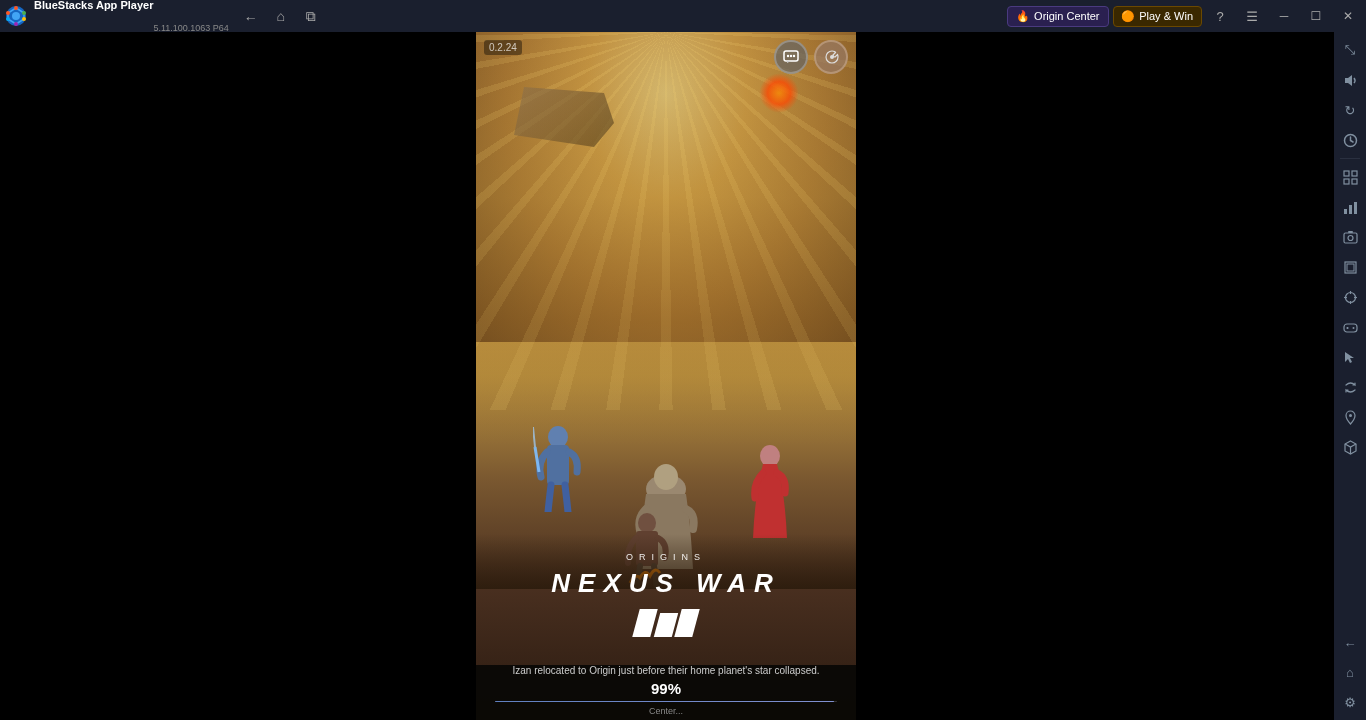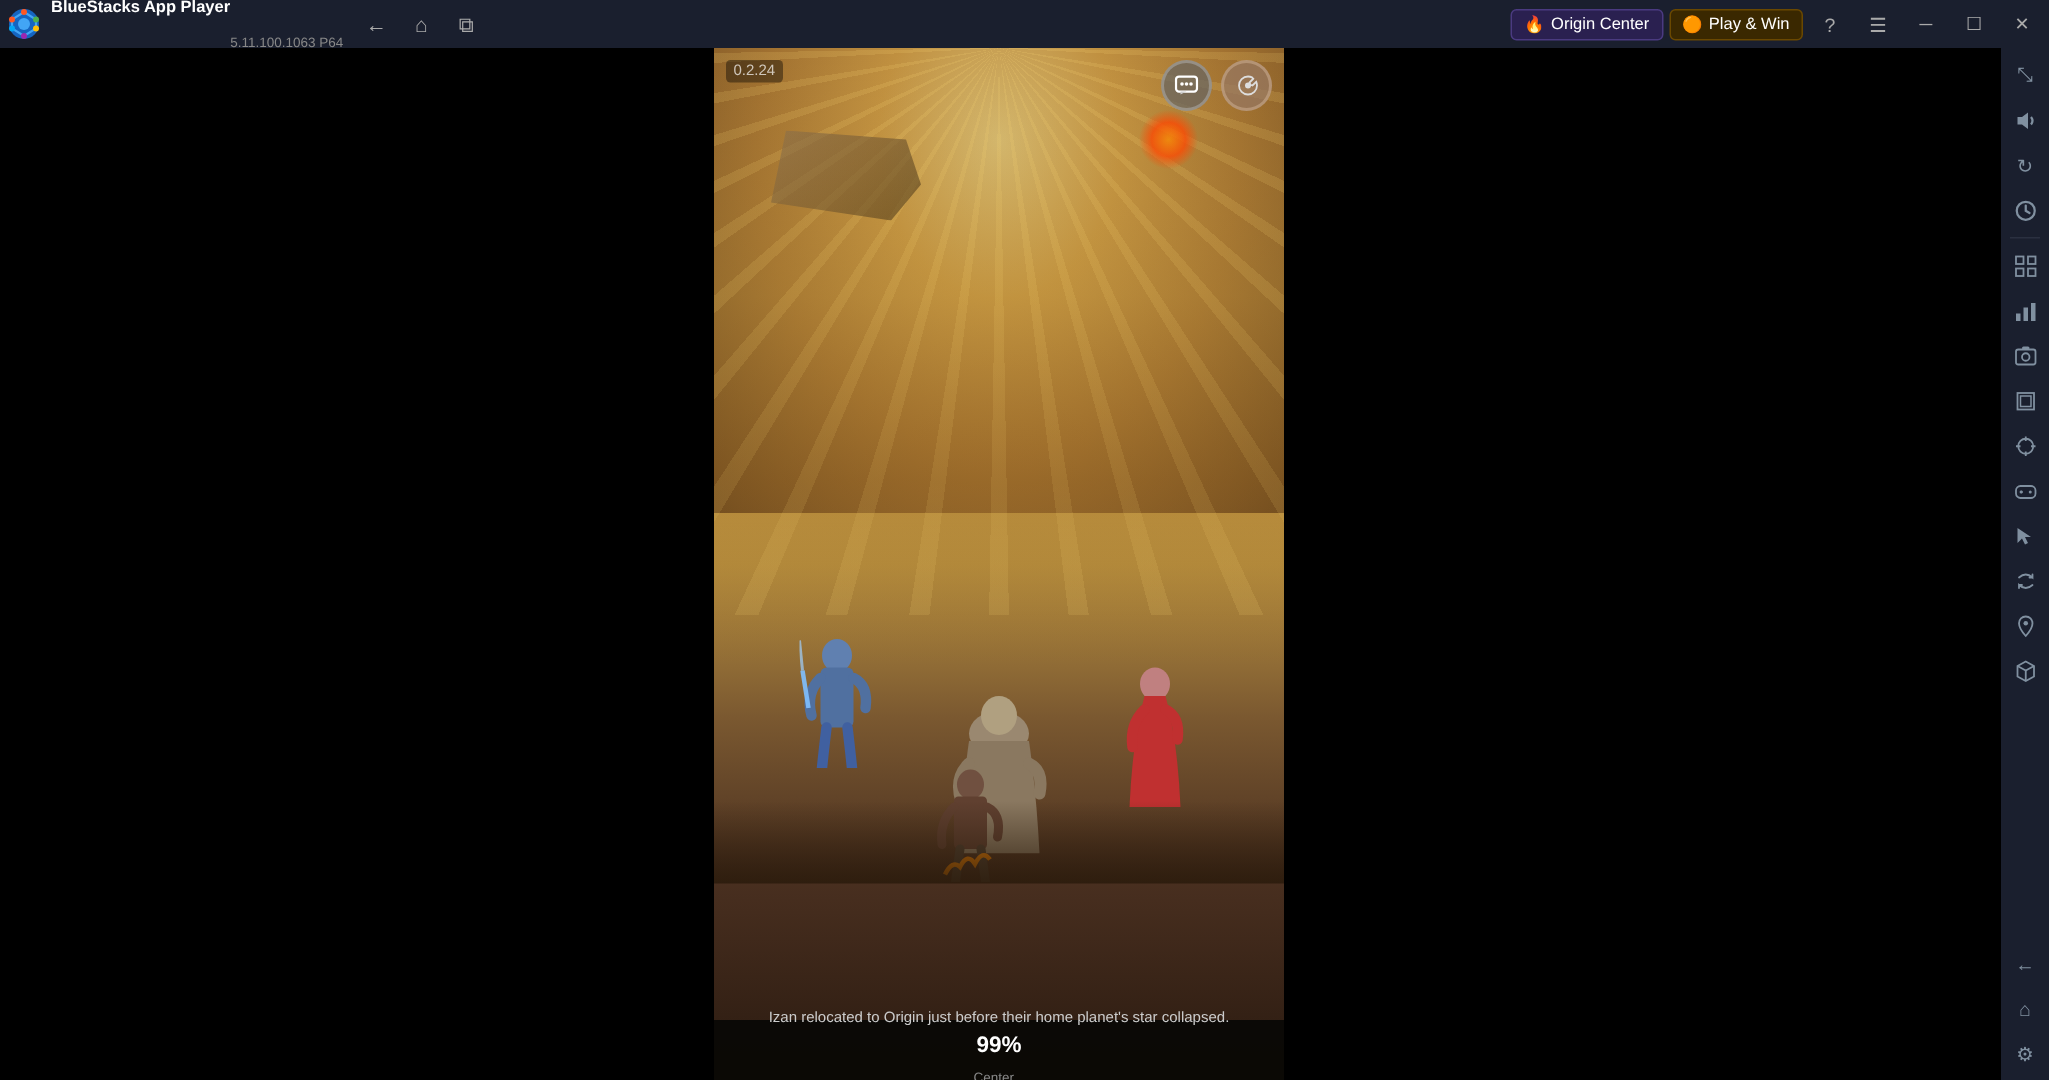--- a/index.html
+++ b/index.html
@@ -211,21 +211,21 @@
       background: #fff;
       transform: skewX(-15deg);
     }
     .logo-bar:nth-child(2) { height: 24px; margin-top: 4px; }
 
     
     .loading-area {
       position: absolute;
       bottom: 0;
       left: 0; right: 0;
-      height: 40px;
+      height: 55px;
       background: rgba(10,8,5,0.95);
       display: flex;
       flex-direction: column;
       align-items: center;
       justify-content: center;
       gap: 4px;
       padding-bottom: 4px;
     }
     .loading-text-desc {
       color: #ccc;
@@ -447,20 +447,29 @@
               <path d="M20 58 Q18 72 17 80" stroke="#504030" stroke-width="6" fill="none" stroke-linecap="round"></path>
               <path d="M34 58 Q36 72 37 80" stroke="#504030" stroke-width="6" fill="none" stroke-linecap="round"></path>
 
               <path d="M10 75 Q15 65 20 70 Q25 60 30 68 Q35 58 40 65" stroke="#ff8800" stroke-width="3" fill="none" opacity="0.8"></path>
             </svg>
           </div>
         </div>
 
         <div style="position:absolute; bottom:19%; left:0; right:0; height:8%; background:linear-gradient(180deg, transparent 0%, rgba(40,25,10,0.8) 100%);"></div>
 
+        <div class="game-title-area">
+          <span class="game-subtitle">ORIGINS</span>
+          <span class="game-title">NEXUS WAR</span>
+          <div class="game-logo-bars">
+            <div class="logo-bar"></div>
+            <div class="logo-bar"></div>
+            <div class="logo-bar"></div>
+          </div>
+        </div>
 
         <div class="loading-area">
           <span class="loading-text-desc">Izan relocated to Origin just before their home planet's star collapsed.</span>
           <span class="loading-percent">99%</span>
           <div class="loading-bar-container">
             <div class="loading-bar-fill" style="width: 99%;"></div>
           </div>
           <span class="loading-status">Center...</span>
         </div>
 

